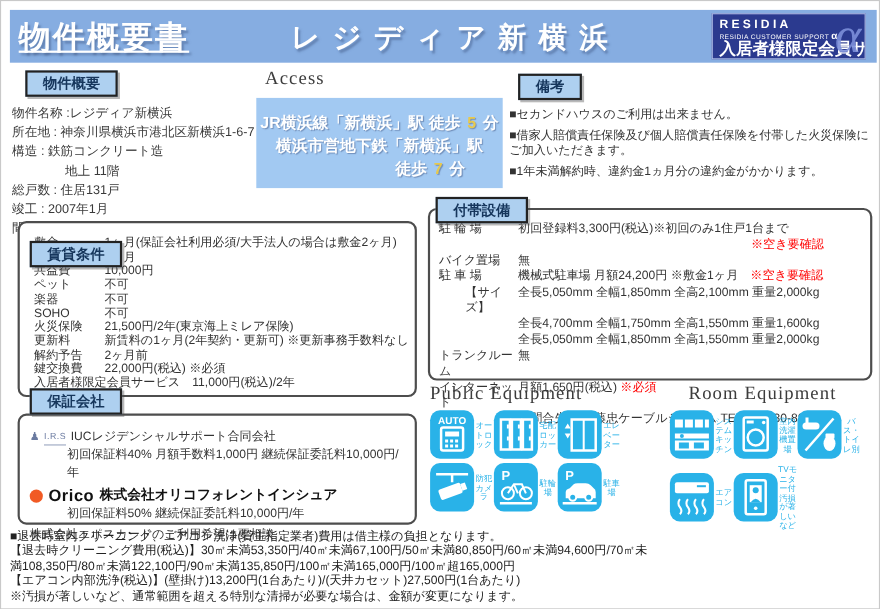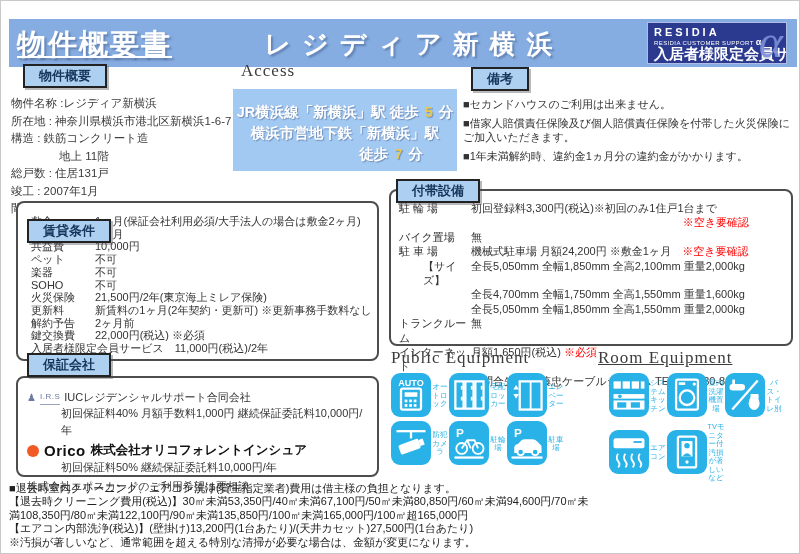--- a/index.html
+++ b/index.html
@@ -1,21 +1,21 @@
 <!DOCTYPE html>
 <html><head>
 <meta charset="utf-8">
 <style>
   * { margin:0; padding:0; box-sizing:border-box; }
   body { background:#fff; font-family:"Liberation Sans", sans-serif; }
   .page { position:relative; width:800px; height:554px; background:#fff;
           border:1px solid #c9c9c9; overflow:hidden; }
 
   
-  .topbar { position:absolute; left:8px; top:18px; width:788px; height:48px;
+  .topbar { position:absolute; left:8px; top:8px; width:788px; height:48px;
             background:#86ADE1; }
   .doc-title { position:absolute; left:8px; top:6px; font-family:"Liberation Serif", serif;
                font-size:29px; font-weight:bold; color:#fff; letter-spacing:2px;
                text-decoration:underline; text-shadow:2px 2px 2px rgba(70,95,140,.55); }
   .prop-title { position:absolute; left:240px; top:8px; width:330px; text-align:center;
                 font-family:"Liberation Serif", serif; font-size:26px; font-weight:bold;
                 color:#fff; letter-spacing:11px; text-shadow:2px 2px 2px rgba(70,95,140,.55); }
   .logo-box { position:absolute; right:10px; top:3px; width:140px; height:42px;
               background:#2B3A8F; border:1px solid #aebde6; padding:3px 6px; overflow:hidden; }
   .logo-brand { color:#fff; font-size:11px; font-weight:bold; letter-spacing:3px; line-height:12px; }
@@ -81,21 +81,21 @@
   .g-orico { display:flex; align-items:center; gap:5px; margin-top:3px; line-height:17px; }
   .orico-dot { width:12px; height:12px; border-radius:50%; background:#F15A24; flex:none; }
   .orico-word { font-weight:bold; font-size:15px; color:#111; letter-spacing:.5px; }
   .orico-name { font-weight:bold; font-size:12.5px; color:#111; }
   .g-epos { margin-top:2px; line-height:16px; }
 
   
   .equip-title { position:absolute; font-family:"Liberation Serif", serif; font-size:17px;
                  color:#3c3c3c; letter-spacing:1px; }
   .pe-title { left:390px; top:347px; }
-  .re-title { left:597px; top:347px;text-decoration:underline; }
+  .re-title { left:625px; top:347px; }
   .tile-grid { position:absolute; display:flex; flex-wrap:wrap; }
   .pe-grid { left:390px; top:372px; width:180px; }
   .re-grid { left:608px; top:372px; width:185px; }
   .tile-item { width:58px; display:flex; flex-direction:row; align-items:center; margin-bottom:4px; }
   .tile { width:44px; height:44px; background:#29B2E8; border-radius:9px;
           display:flex; align-items:center; justify-content:center; }
   .tile svg { width:40px; height:40px; }
   .tile-label { font-size:7.5px; color:#29B2E8; text-align:center; line-height:8.5px;
                 margin-top:2px; white-space:pre-line; }
 

